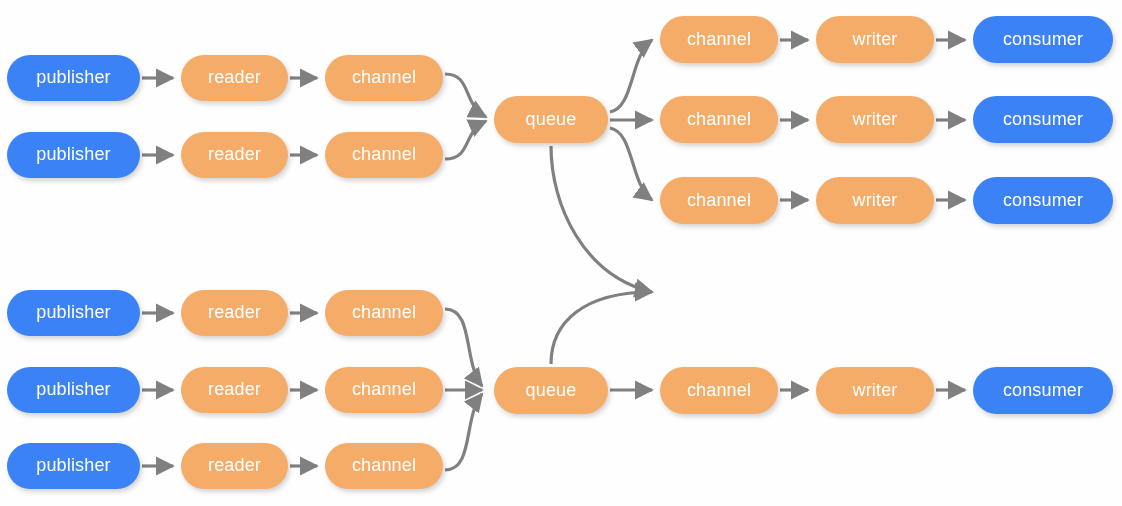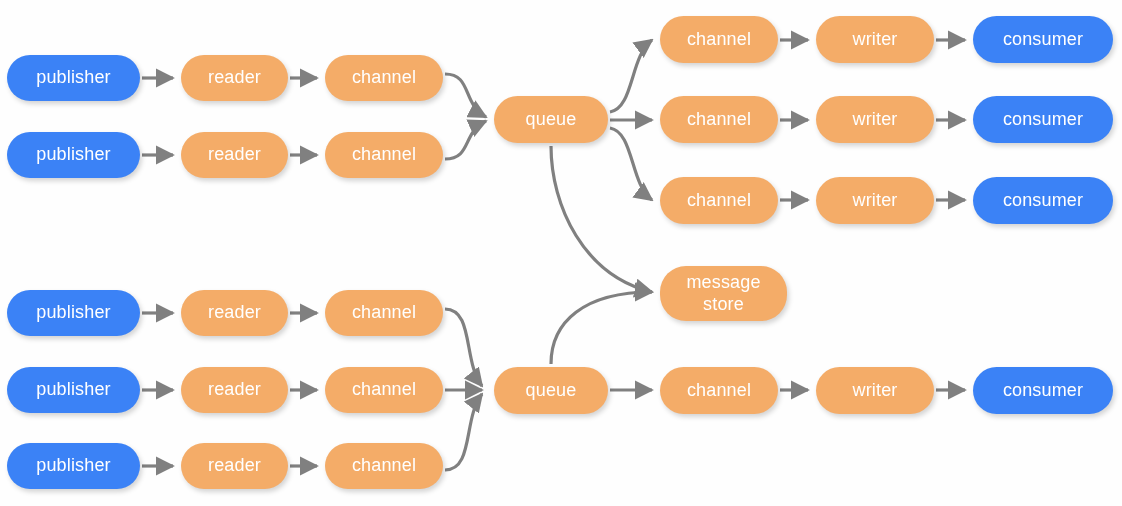--- a/index.html
+++ b/index.html
@@ -156,24 +156,20 @@
     <div class="node teal" style="left:973px;top:16px;width:140px;height:47px;">
       <span class="node-label">consumer</span>
       </div>
     <div class="node teal" style="left:973px;top:96px;width:140px;height:47px;">
       <span class="node-label">consumer</span>
       </div>
     <div class="node teal" style="left:973px;top:177px;width:140px;height:47px;">
       <span class="node-label">consumer</span>
       </div>
 
-    <div class="node orange two-line" style="left:660px;top:266px;width:127px;height:55px;flex-direction:column;">
-      <span class="node-label">message</span>
-      <span class="node-label">store</span>
-    </div>
 
     <div class="node teal" style="left:7px;top:290px;width:133px;height:46px;">
       <span class="node-label">publisher</span>
       </div>
     <div class="node teal" style="left:7px;top:367px;width:133px;height:46px;">
       <span class="node-label">publisher</span>
       </div>
     <div class="node teal" style="left:7px;top:443px;width:133px;height:46px;">
       <span class="node-label">publisher</span>
       </div>

